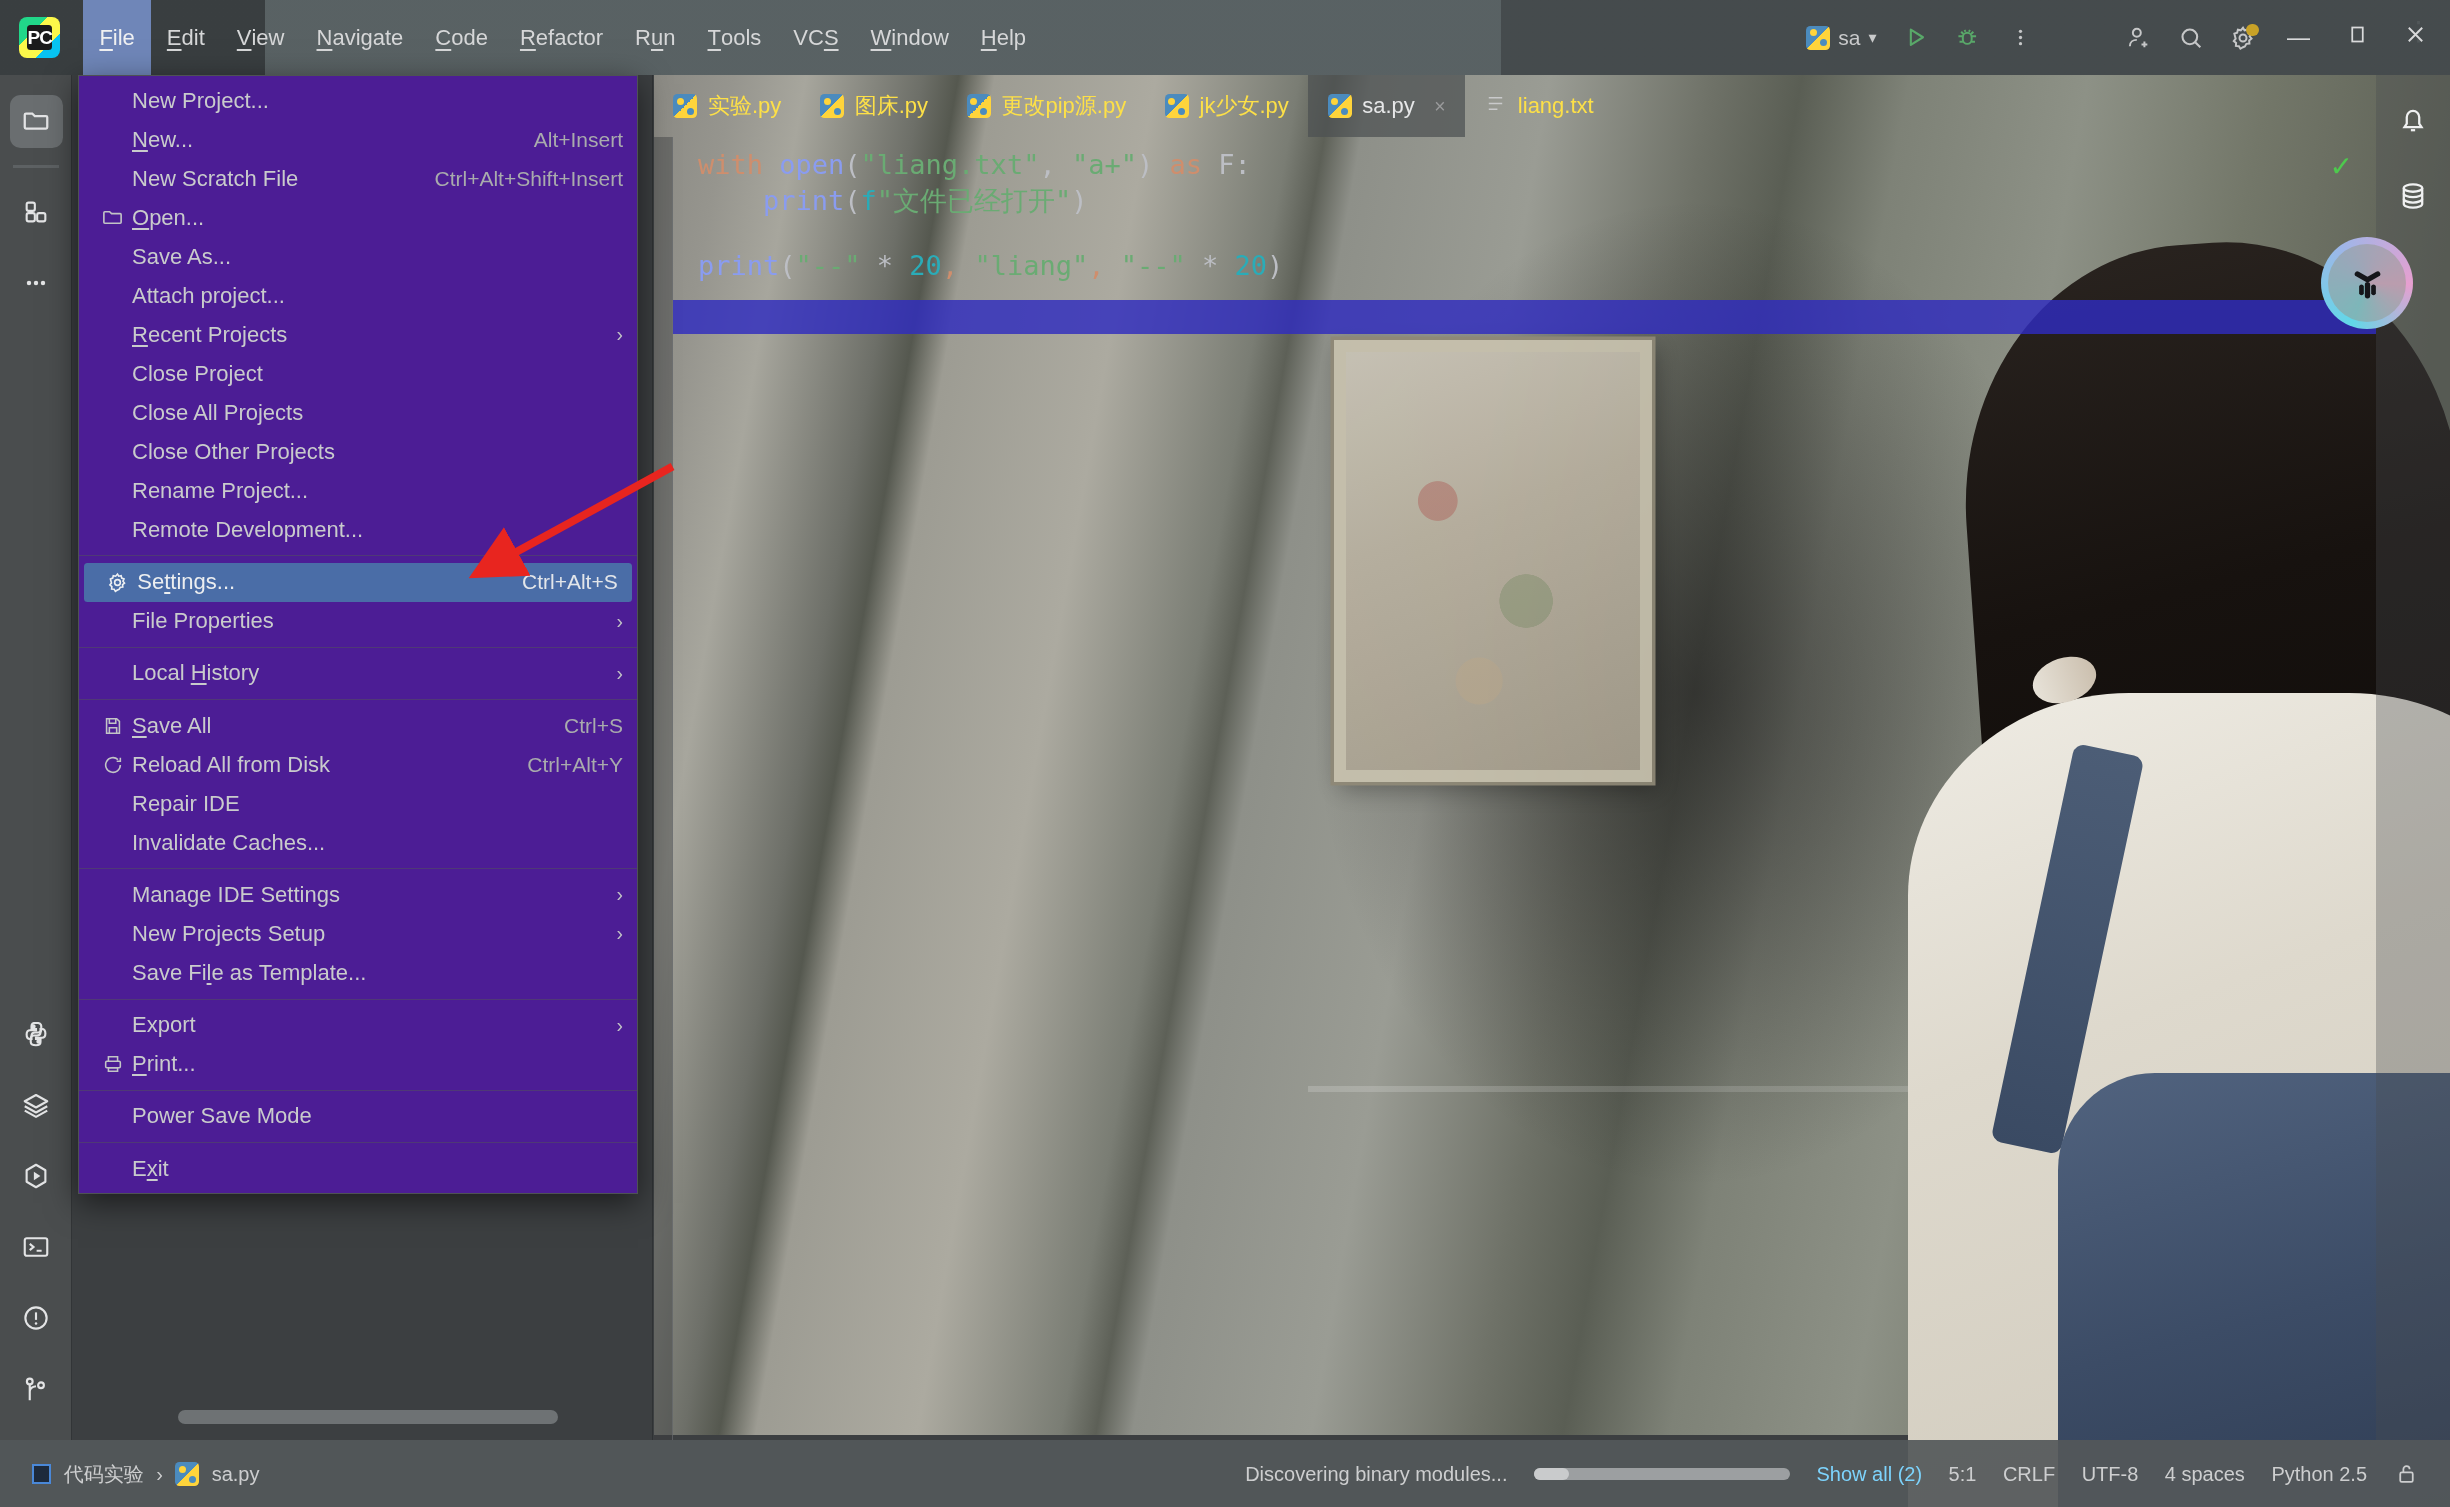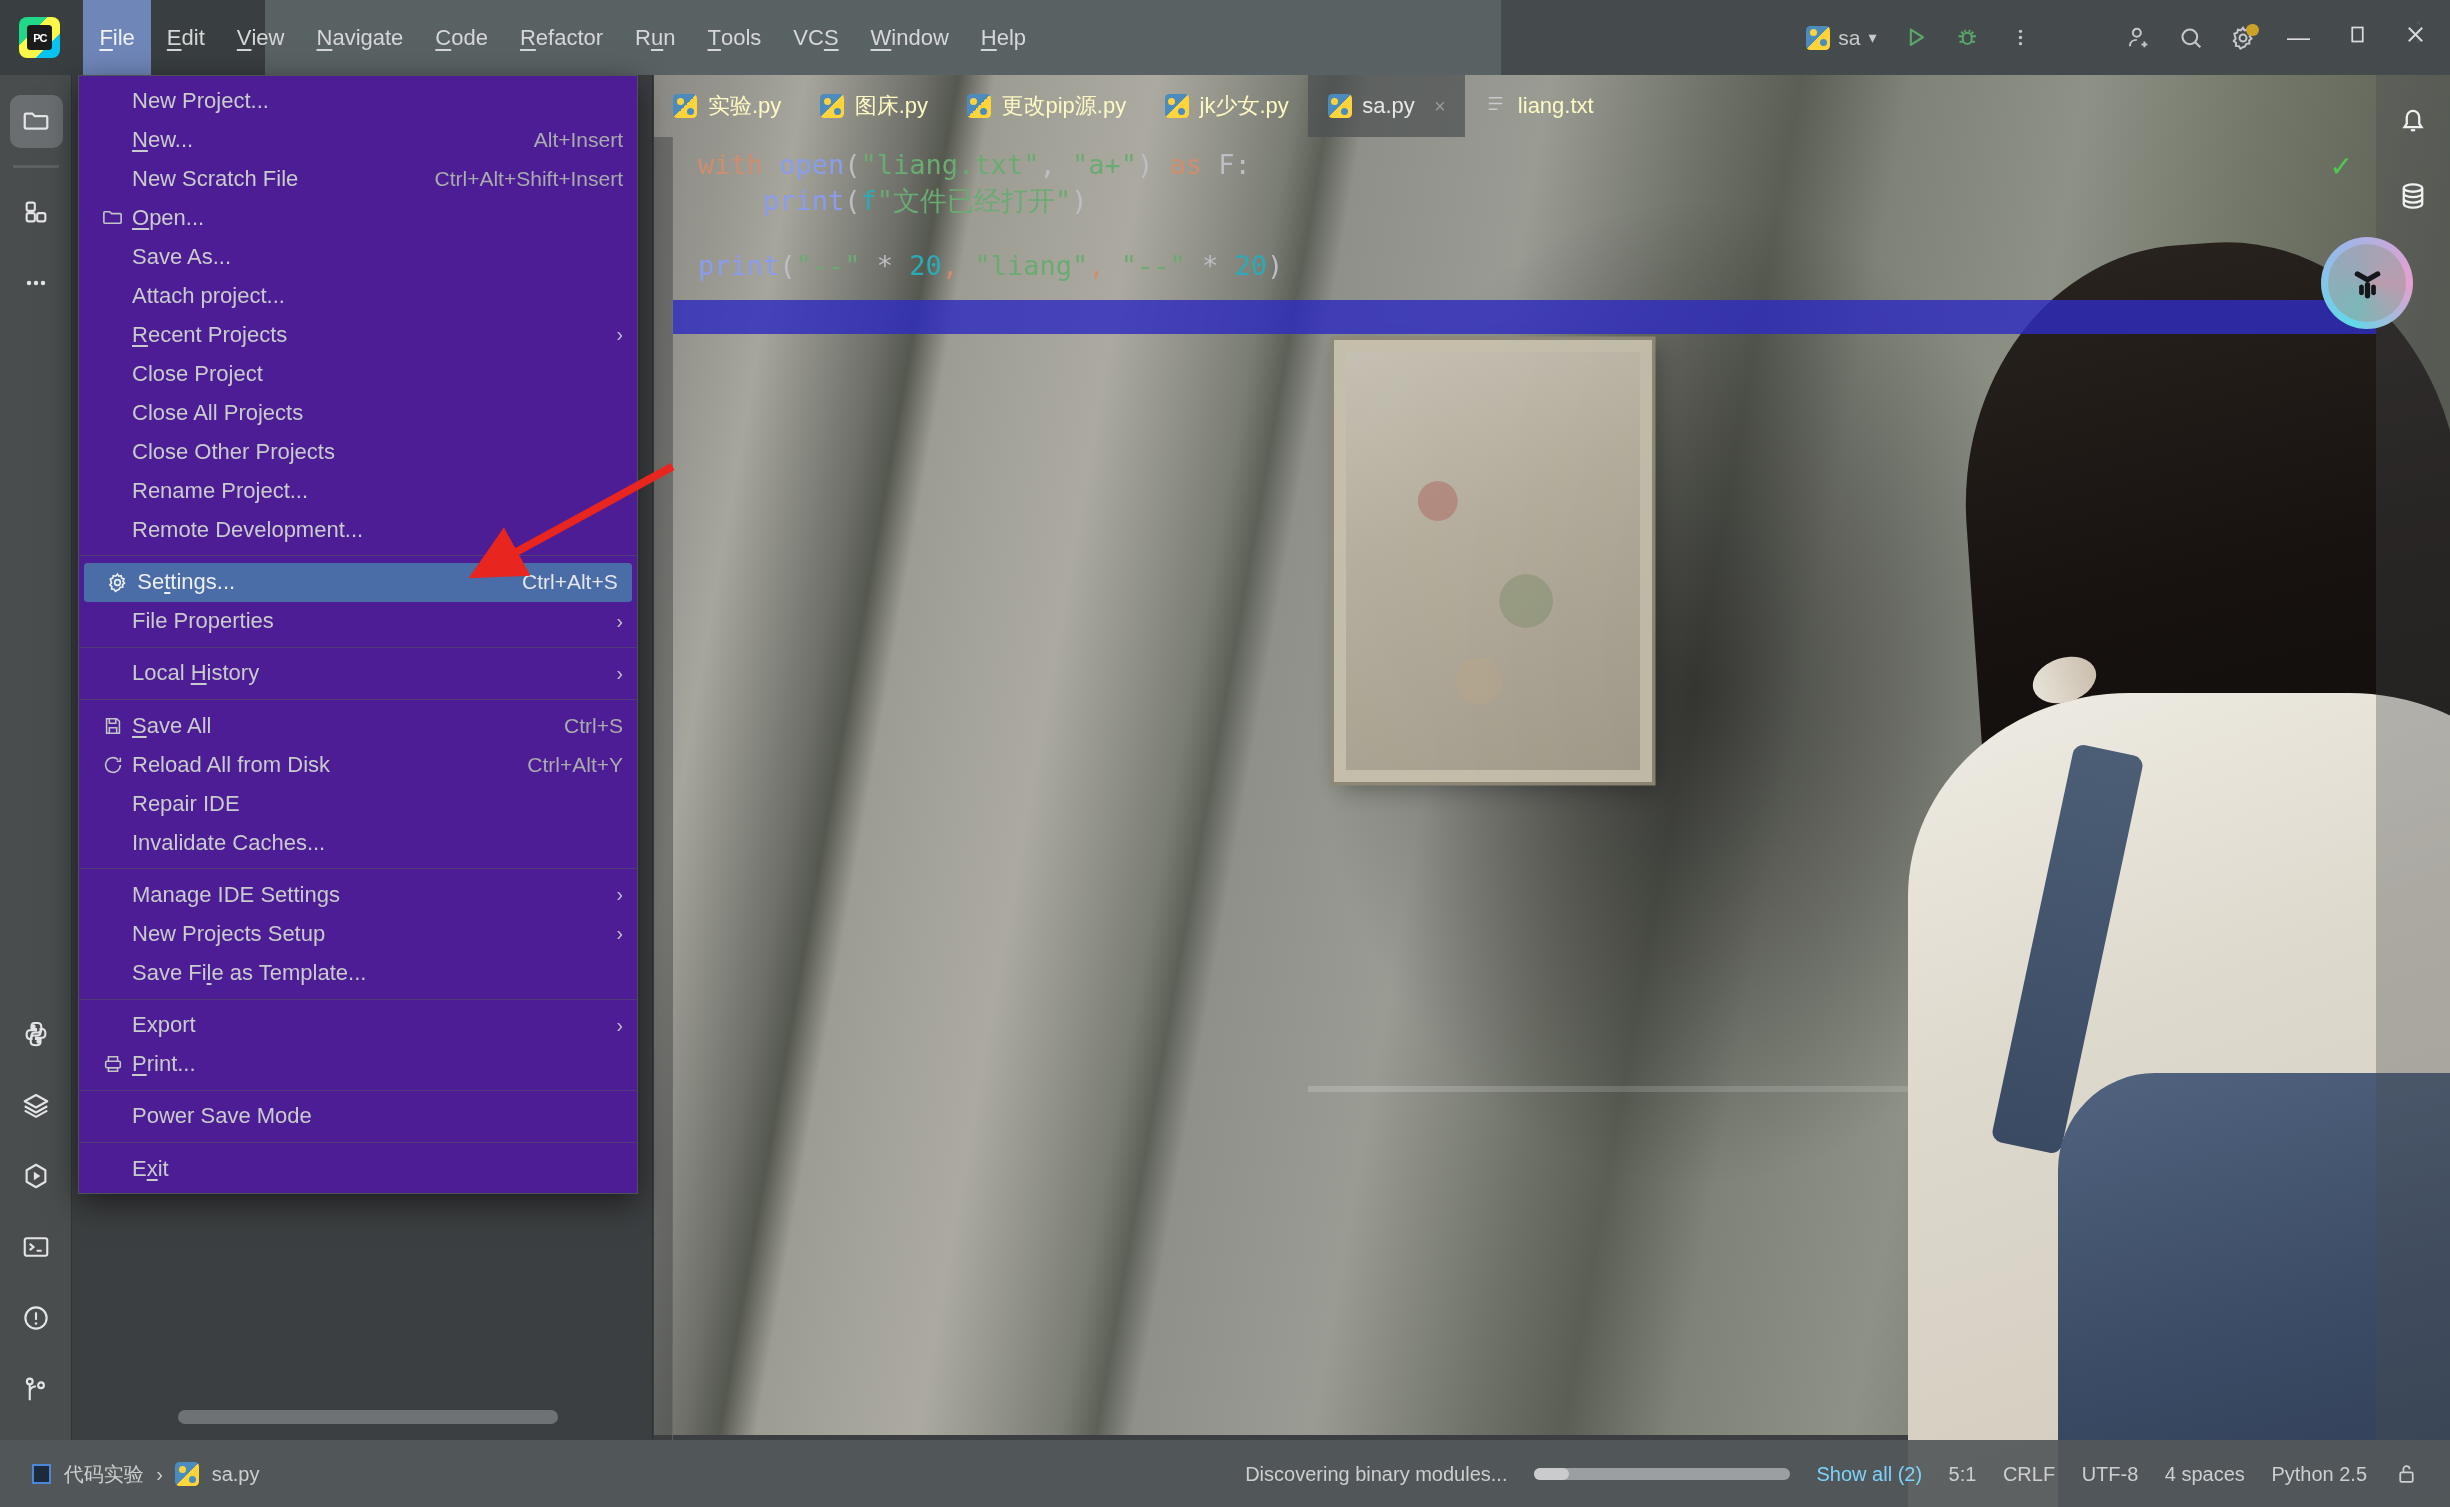--- a/index.html
+++ b/index.html
@@ -61,21 +61,21 @@
   
   .titlebar { position:absolute; left:0; top:0; width:2450px; height:75px;
     background:rgba(60,63,65,0.93); display:flex; align-items:center; }
   .titlebar.translucent { background:linear-gradient(90deg,
       rgba(57,62,64,.97) 0 265px, rgba(96,106,108,.80) 265px 1501px,
       rgba(70,76,78,.92) 1501px 2450px); }
   .pc-logo { width:41px; height:41px; margin-left:19.4px; position:relative;
     background:linear-gradient(135deg,#21d789 0 35%,#fcf84a 35% 70%,#07c3f2 70%);
     border-radius:8px; }
   .pc-logo span { position:absolute; inset:8px; background:#1b1b1b; border-radius:3.5px;
-    color:#fff; font-size:11px; font-weight:bold; display:flex; align-items:center;
+    color:#fff; font-size:19px; font-weight:bold; display:flex; align-items:center;
     justify-content:center; letter-spacing:-0.9px; }
   .menubar { display:flex; align-items:center; margin-left:23px; height:100%; }
   .menu-item { padding:0 16px; height:100%; display:flex; align-items:center;
     font-size:22px; color:#d6d7d8; cursor:default; white-space:nowrap; }
   .menu-item.active { background:#6f86b8; color:#f0f1f2; }
   .menu-item u { text-decoration:underline; text-underline-offset:3.5px; }
 
   .tb-right { position:absolute; right:0; top:0; height:75px; display:flex;
     align-items:center; gap:3.5px; padding-right:7px; }
   .runcfg { display:flex; align-items:center; gap:8px; font-size:21px; color:#c9cacb;
@@ -114,21 +114,21 @@
   
   .project-panel { position:absolute; left:72px; top:75px; width:581px; height:1365px;
     background:#3c3f41; border-right:1.8px solid #2f3234; }
   .proj-scroll { position:absolute; left:106px; bottom:16px; width:380px; height:14px;
     background:#6e7274; border-radius:7px; }
 
   
   .tabbar { position:absolute; left:654px; top:75px; width:1722px; height:62px;
     display:flex; align-items:stretch; }
   .tab { display:flex; align-items:center; gap:10.6px; padding:0 19.4px; font-size:22px;
-    color:#fef9c3; white-space:nowrap; }
+    color:#fde047; white-space:nowrap; }
   .tab.active { background:rgba(76,80,82,0.72); color:#e6e7e8; }
   .tab .close { color:#9a9b9c; font-size:19.4px; margin-left:8.8px; }
   .tabmore { position:absolute; right:7px; top:0; height:62px; width:49px;
     display:flex; align-items:center; justify-content:center; color:#d3d4d5; font-size:26.5px; }
 
   .gutter { position:absolute; left:654px; top:137px; width:19.4px; height:1303px;
     background:rgba(60,63,65,0.45); border-right:1.8px solid rgba(110,114,116,.6); }
   .codearea { position:absolute; left:673px; top:137px; width:1703px; height:1303px; }
   .codeline { position:absolute; left:25px; font-family:"DejaVu Sans Mono", monospace;
     font-size:27px; white-space:pre; letter-spacing:0px; }

